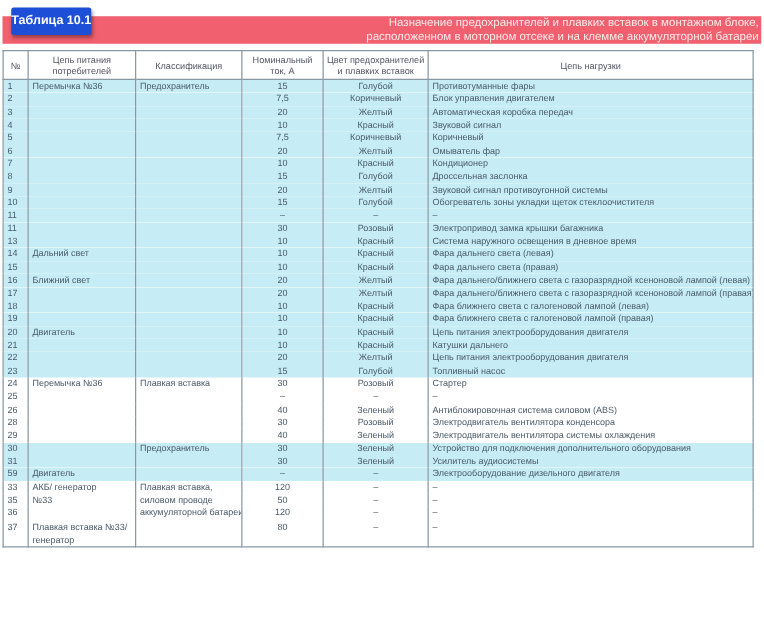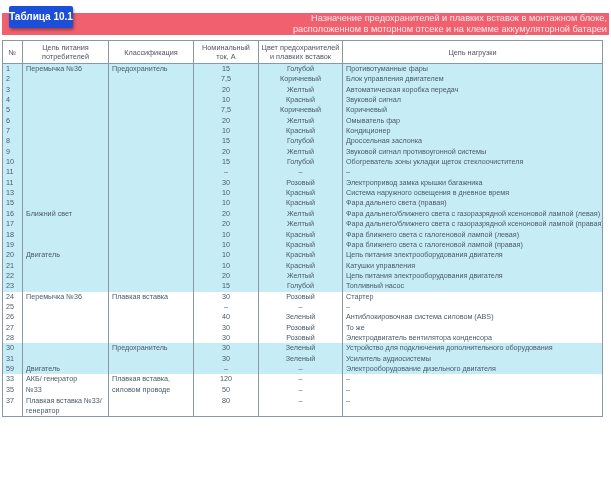--- a/index.html
+++ b/index.html
@@ -146,20 +146,28 @@
       </tr>
       <tr class="cyan">
         <td class="num">13</td>
         <td></td>
         <td></td>
         <td class="c">10</td>
         <td class="c">Красный</td>
         <td>Система наружного освещения в дневное время</td>
       </tr>
       <tr class="cyan">
+        <td class="num">14</td>
+        <td>Дальний свет</td>
+        <td></td>
+        <td class="c">10</td>
+        <td class="c">Красный</td>
+        <td>Фара дальнего света (левая)</td>
+      </tr>
+      <tr class="cyan">
         <td class="num">15</td>
         <td></td>
         <td></td>
         <td class="c">10</td>
         <td class="c">Красный</td>
         <td>Фара дальнего света (правая)</td>
       </tr>
       <tr class="cyan">
         <td class="num">16</td>
         <td>Ближний свет</td>
@@ -199,21 +207,21 @@
         <td class="c">10</td>
         <td class="c">Красный</td>
         <td>Цепь питания электрооборудования двигателя</td>
       </tr>
       <tr class="cyan">
         <td class="num">21</td>
         <td></td>
         <td></td>
         <td class="c">10</td>
         <td class="c">Красный</td>
-        <td>Катушки управления</td>
+        <td>Катушки дальнего</td>
       </tr>
       <tr class="cyan">
         <td class="num">22</td>
         <td></td>
         <td></td>
         <td class="c">20</td>
         <td class="c">Желтый</td>
         <td>Цепь питания электрооборудования двигателя</td>
       </tr>
       <tr class="cyan">
@@ -242,34 +250,34 @@
       </tr>
       <tr class="white">
         <td class="num">26</td>
         <td></td>
         <td></td>
         <td class="c">40</td>
         <td class="c">Зеленый</td>
         <td>Антиблокировочная система силовом (ABS)</td>
       </tr>
       <tr class="white">
-        <td class="num">27</td>
-        <td></td>
-        <td></td>
-        <td class="c">30</td>
-        <td class="c">Розовый</td>
-        <td>То же</td>
-      </tr>
-      <tr class="white">
         <td class="num">28</td>
         <td></td>
         <td></td>
         <td class="c">30</td>
         <td class="c">Розовый</td>
         <td>Электродвигатель вентилятора конденсора</td>
+      </tr>
+      <tr class="white">
+        <td class="num">29</td>
+        <td></td>
+        <td></td>
+        <td class="c">40</td>
+        <td class="c">Зеленый</td>
+        <td>Электродвигатель вентилятора системы охлаждения</td>
       </tr>
       <tr class="cyan">
         <td class="num">30</td>
         <td></td>
         <td>Предохранитель</td>
         <td class="c">30</td>
         <td class="c">Зеленый</td>
         <td>Устройство для подключения дополнительного оборудования</td>
       </tr>
       <tr class="cyan">
@@ -297,20 +305,28 @@
         <td>–</td>
       </tr>
       <tr class="white">
         <td class="num">35</td>
         <td>№33</td>
         <td>силовом проводе</td>
         <td class="c">50</td>
         <td class="c">–</td>
         <td>–</td>
       </tr>
+      <tr class="white">
+        <td class="num">36</td>
+        <td></td>
+        <td>аккумуляторной батареи</td>
+        <td class="c">120</td>
+        <td class="c">–</td>
+        <td>–</td>
+      </tr>
       <tr class="white last">
         <td class="num">37</td>
         <td class="wrap">Плавкая вставка №33/генератор</td>
         <td></td>
         <td class="c">80</td>
         <td class="c">–</td>
         <td>–</td>
       </tr>
     </tbody>
 </table>

